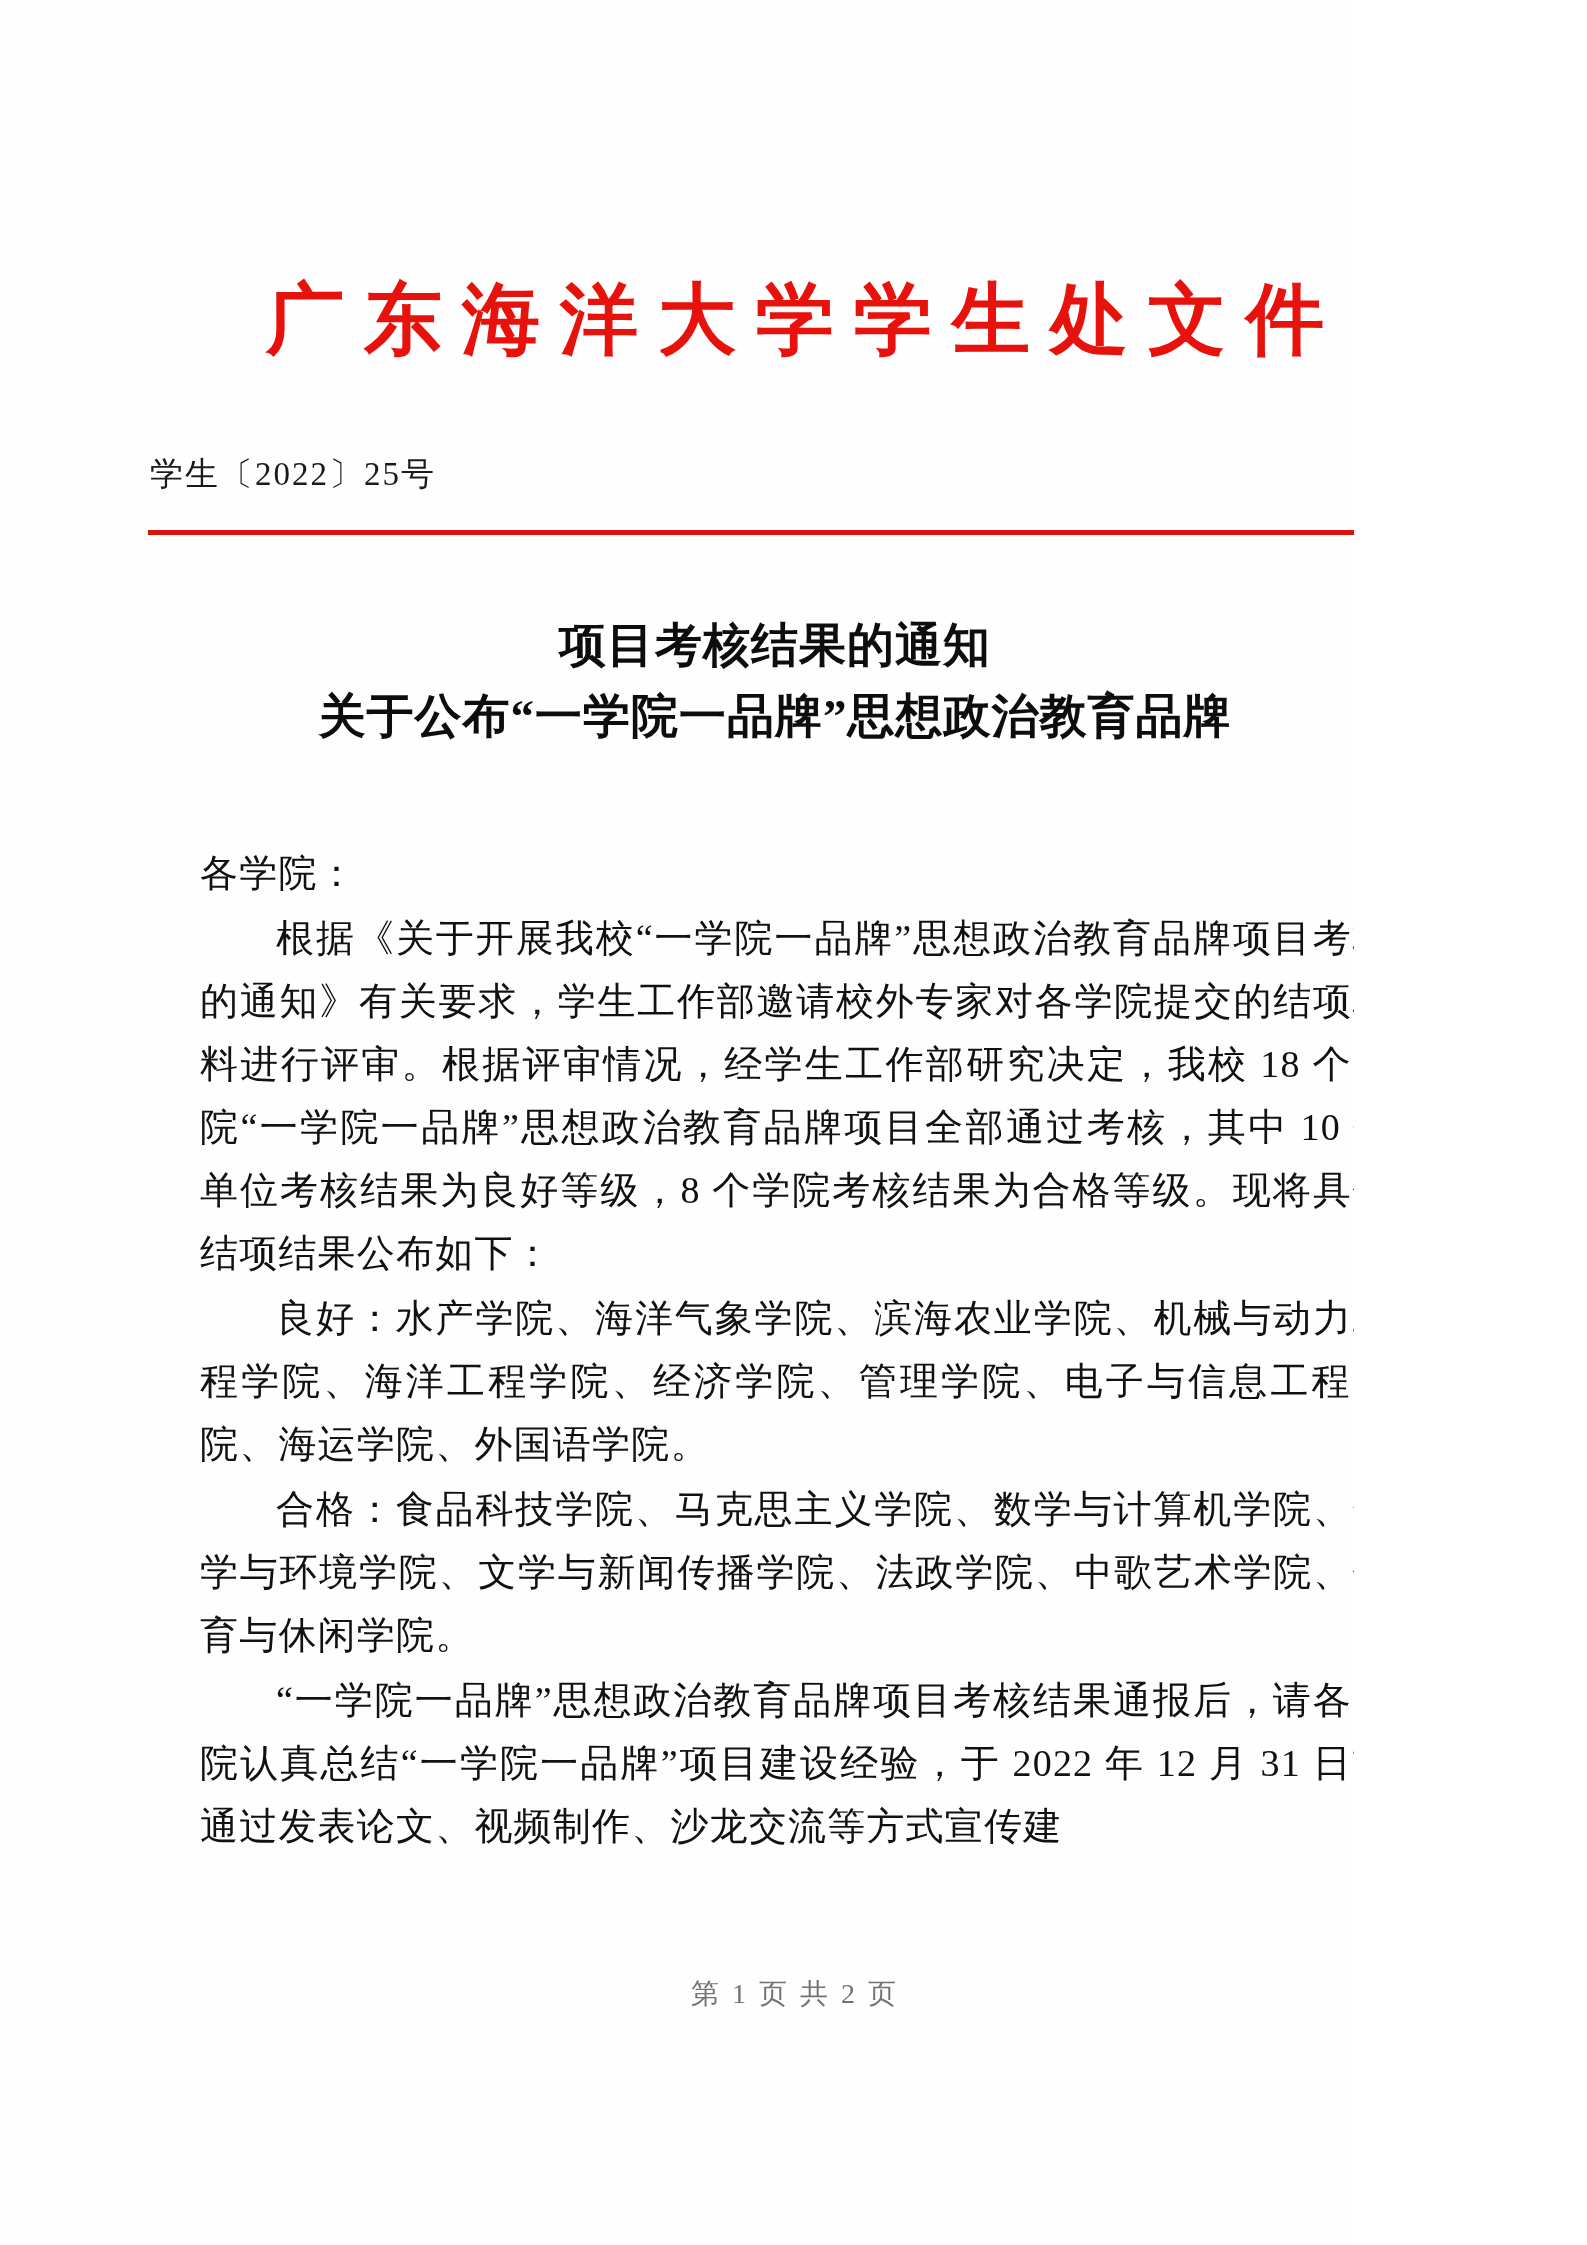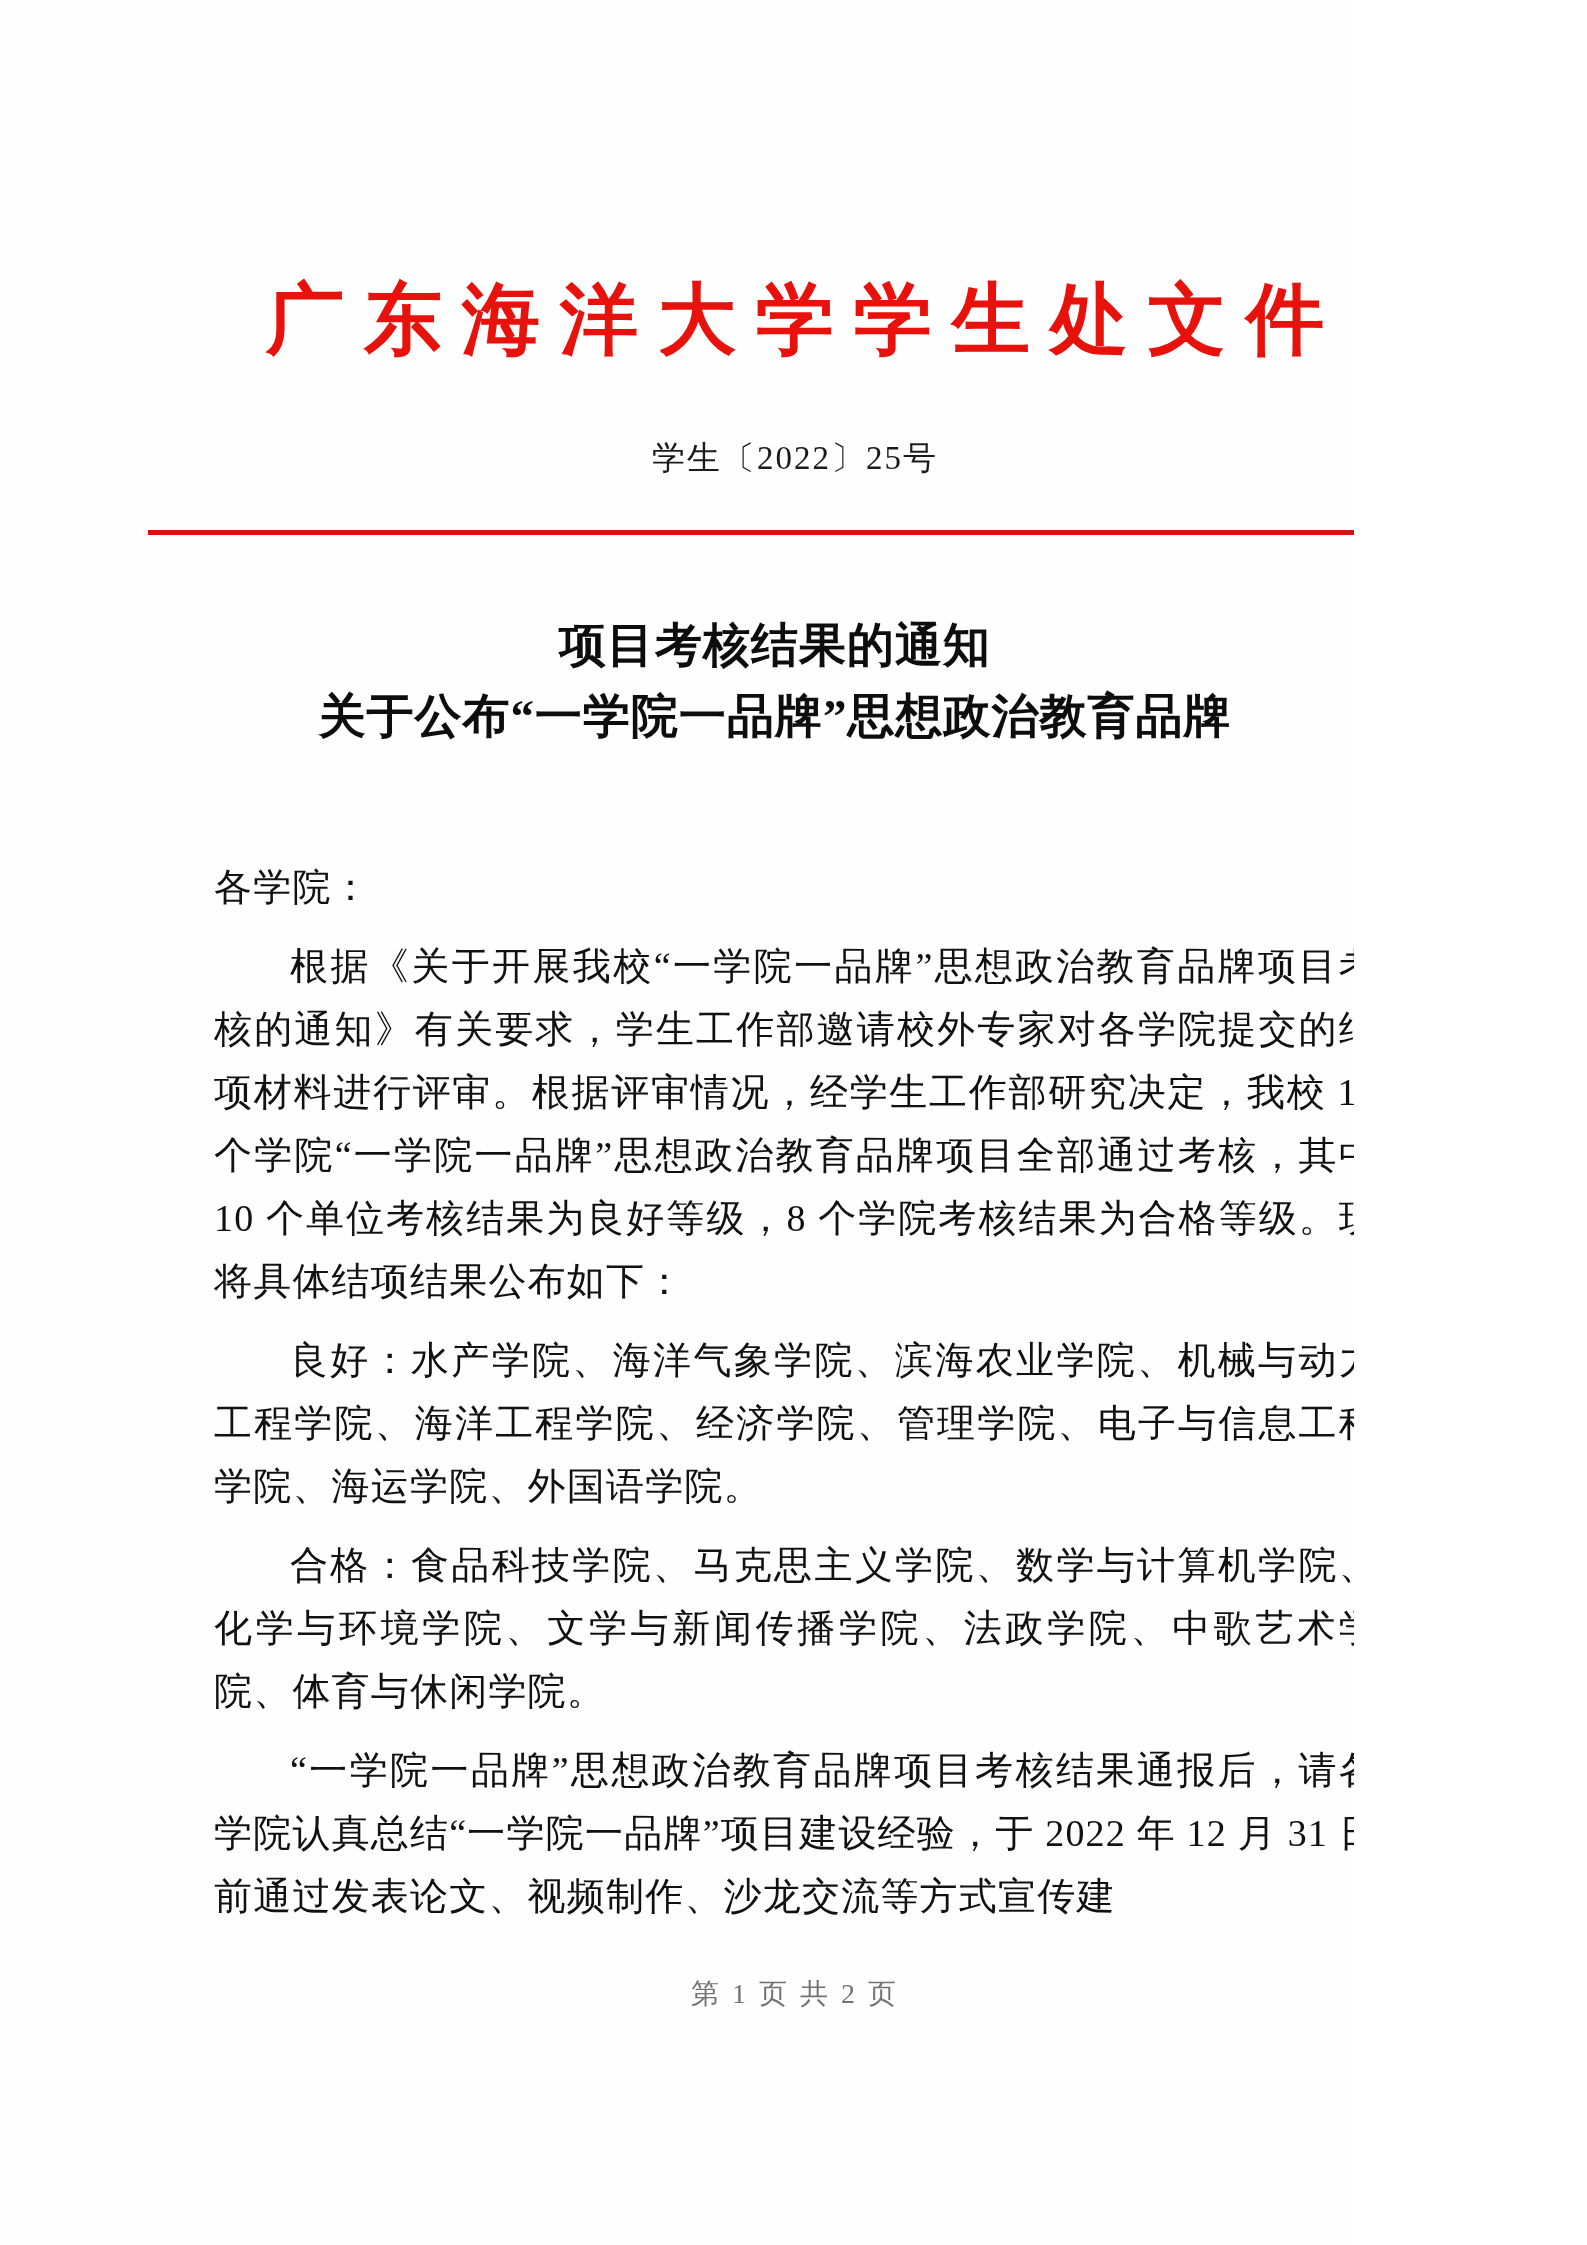--- a/index.html
+++ b/index.html
@@ -40,23 +40,23 @@
     font-weight: 700;
     font-size: 78px;
     letter-spacing: 20px;
     line-height: 1.15;
     text-indent: 20px;
     white-space: nowrap;
   }
   .doc-number {
     position: absolute;
     left: 150px;
-    top: 436px;
+    top: 452px;
     width: 1290px;
-    text-align: center;
+    text-align: left;
     font-family: "Liberation Serif", "DejaVu Serif", serif;
     font-size: 33px;
     letter-spacing: 2px;
     color: #1a1a1a;
   }
   .red-rule {
     position: absolute;
     left: 148px;
     top: 530px;
     width: 1222px;
@@ -87,21 +87,21 @@
     top: 840px;
     width: 1196px;
     font-family: "Liberation Serif", "DejaVu Serif", serif;
     font-size: 38px;
     line-height: 63px;
     color: #111111;
     text-align: justify;
     text-justify: inter-character;
   }
   .para {
-    margin: 16px;
+    margin: 2px;
     text-indent: 76px;
     letter-spacing: 1.2px;
   }
   .para.no-indent {
     text-indent: 0;
   }
   .lead {
     font-weight: 400;
   }
   

